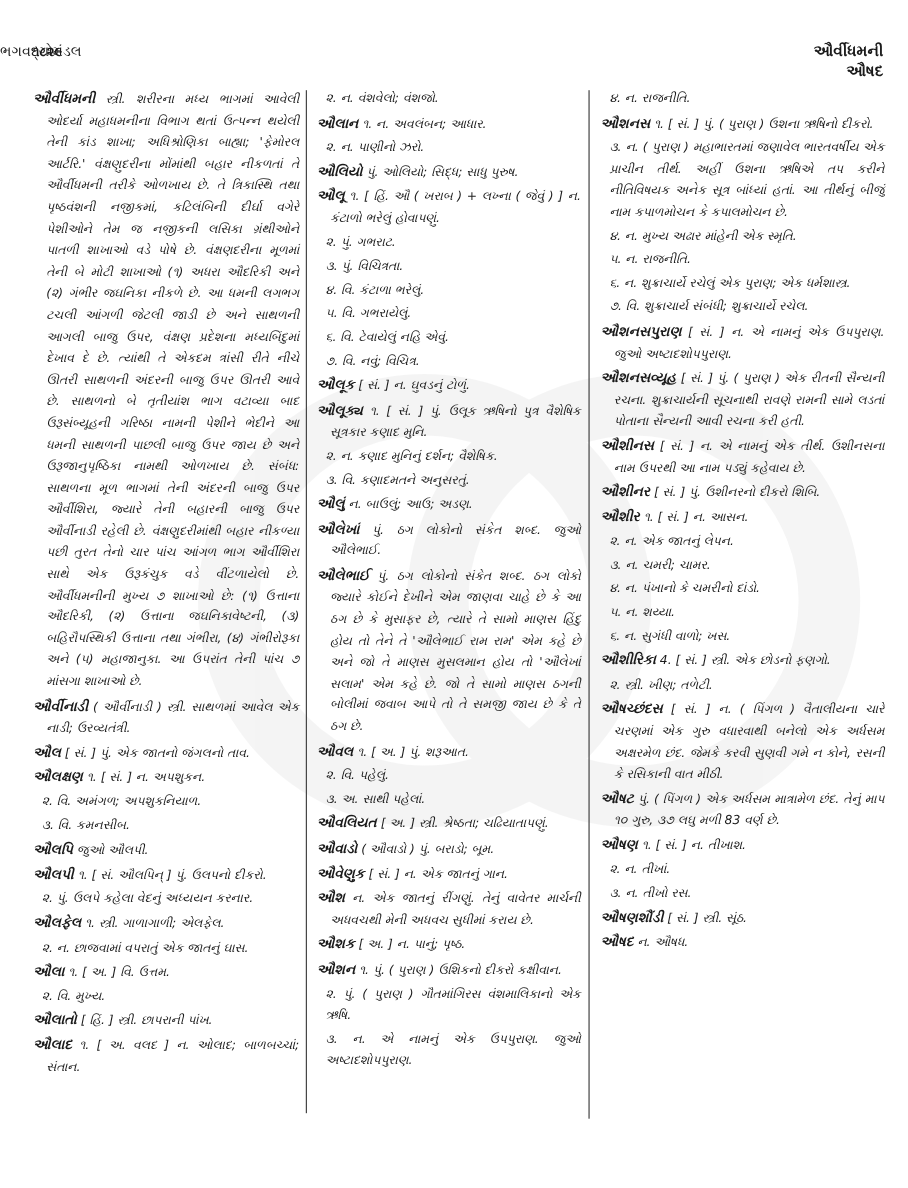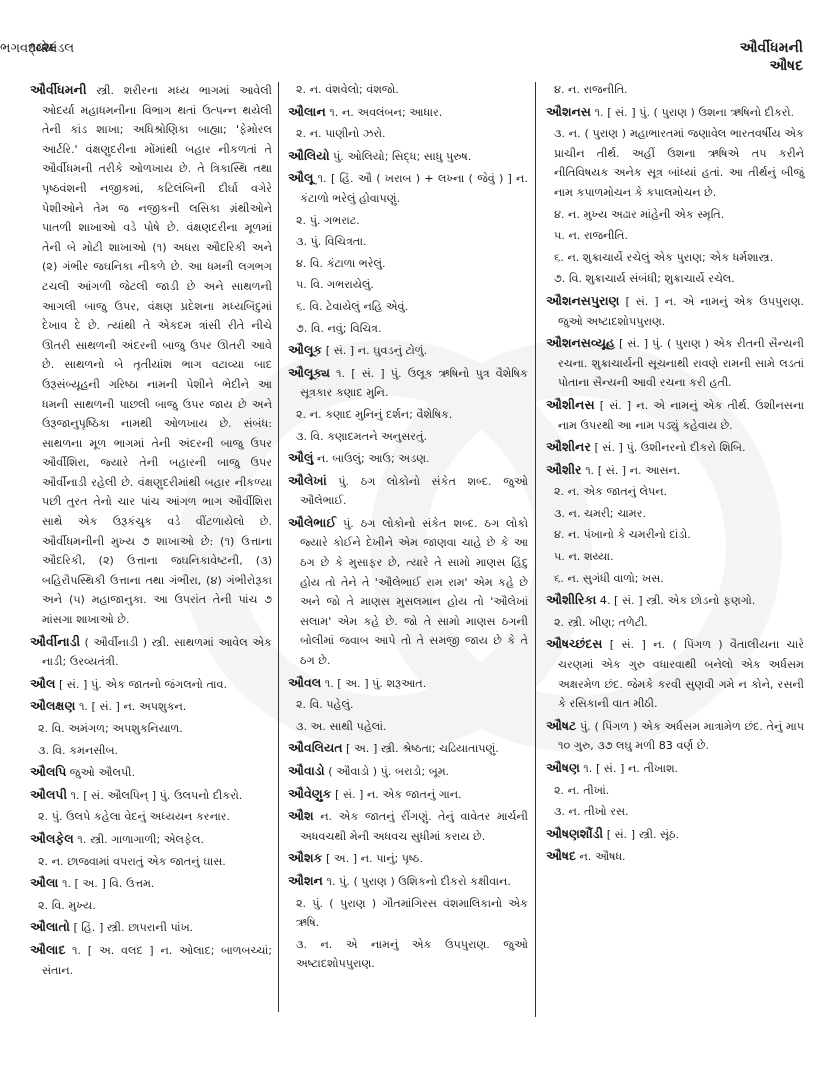--- a/index.html
+++ b/index.html
@@ -9,21 +9,21 @@
   }
   .watermark {
     position: absolute; left: 180px; top: 300px; width: 520px; height: 520px;
     pointer-events: none; opacity: 0.07;
   }
   .watermark .ring { position: absolute; border: 56px solid #777; border-radius: 50%; }
   .header { position: absolute; top: 0; left: 0; width: 825px; height: 80px; }
   .page-num { position: absolute; left: 30px; top: 40px; font-size: 12px; font-weight: bold; }
   .running-title { position: absolute; left: 0; width: 825px; top: 40px; font-size: 13px; }
   .guide { position: absolute; right: 22px; top: 38px; text-align: right; font-size: 14px; font-weight: bold; line-height: 18px; }
-  .columns { position: absolute; top: 80px; left: 0; width: 825px; height: 960px; }
+  .columns { position: absolute; top: 80px; left: 0; width: 825px; height: 960px; font-style: italic; }
   .col { position: absolute; top: 0; font-size: 11.2px; line-height: 19.6px; text-align: justify; }
   .col1 { left: 30px; width: 242px; }
   .col2 { left: 288px; width: 240px; }
   .col3 { left: 546px; width: 258px; }
   .divider { position: absolute; top: 2px; width: 1px; background: #333; }
   .div1 { left: 278px; height: 930px; }
   .div2 { left: 535px; height: 935px; }
   .entry { margin: 0 0 2px 0; padding-left: 12px; text-indent: -12px; }
   .hw { font-weight: bold; font-size: 12.5px; }
   .sense { padding-left: 8px; margin: 0 0 2px 0; text-indent: 0; }

